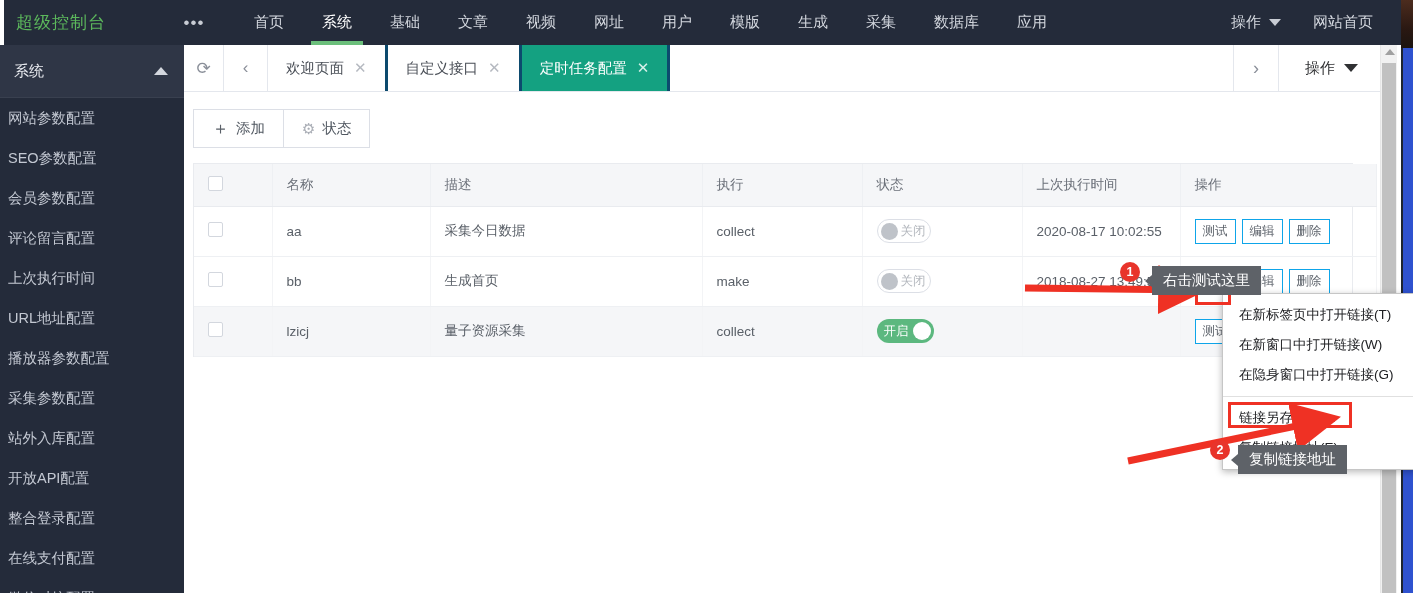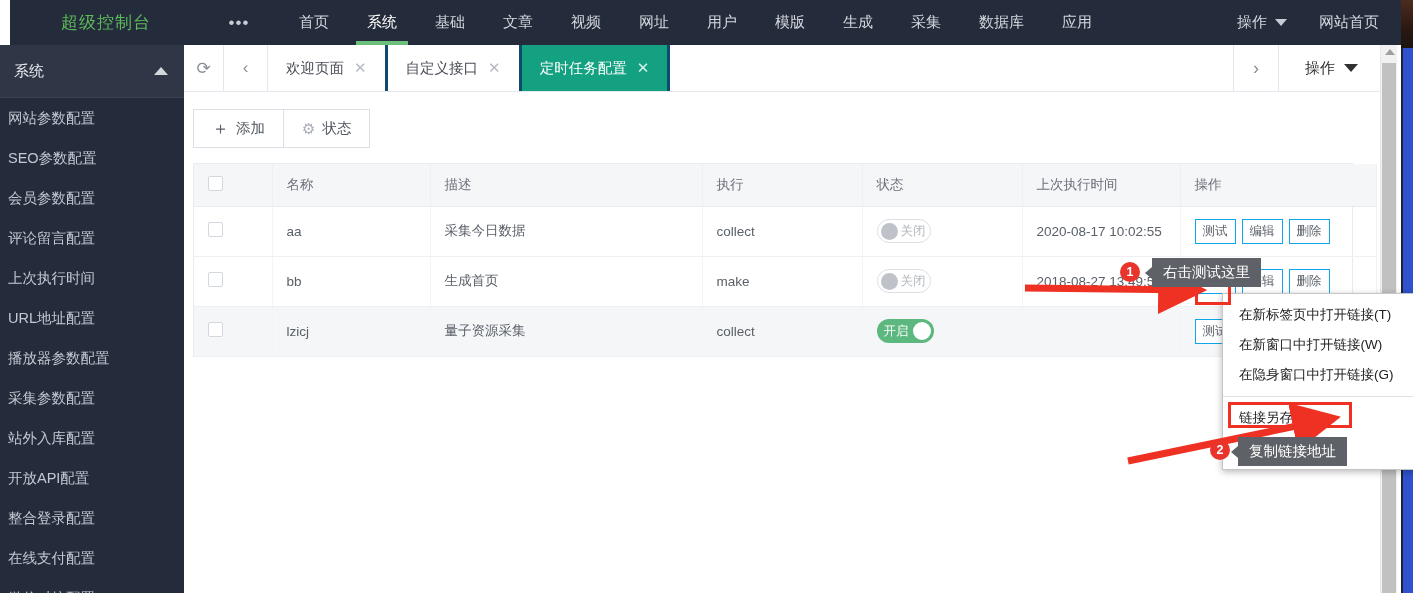--- a/index.html
+++ b/index.html
@@ -7,22 +7,22 @@
     margin: 0; padding: 0;
     width: 1413px; height: 593px;
     overflow: hidden;
     font-family: "Liberation Sans", "DejaVu Sans", sans-serif;
     background: #fff;
   }
   #app { position: relative; width: 1413px; height: 593px; overflow: hidden; background:#fff; }
 
   
   .topnav {
-    position: absolute; top:0; left:10px; width: 1401px; height: 45px;
-    background: #242b3a; display: flex; align-items: stretch; padding-left: 39px;
+    position: absolute; top:0; left:4px; width: 1401px; height: 45px;
+    background: #242b3a; display: flex; align-items: stretch;
   }
   .brand {
     color: #5cb85c; font-size: 17px; letter-spacing: 1px;
     display:flex; align-items:center; padding-left: 12px; width: 155px;
   }
   .dots {
     display:flex; align-items:center; justify-content:center;
     width: 46px; color:#c8ccd4; font-size: 17px; letter-spacing:1px;
     margin-left: 12px;
   }
@@ -206,21 +206,21 @@
 
   
   .ann-badge {
     position:absolute; width: 20px; height: 20px; border-radius: 50%;
     background:#e8342b; color:#fff; font-size: 12.5px;
     display:flex; align-items:center; justify-content:center; font-weight:bold;
     z-index: 60;
   }
   .ann-label {
     position:absolute; background:#5e6268; color:#fff; font-size: 14.5px;
-    padding: 5px 11px; z-index: 60; white-space: nowrap;
+    padding: 5px 11px; z-index: 60; white-space: nowrap; margin-top: 8px;
   }
   .ann-label::before {
     content:""; position:absolute; left:-7px; top: 9px;
     border-top:6px solid transparent; border-bottom:6px solid transparent;
     border-right:7px solid #5e6268;
   }
   .redbox {
     position:absolute; border: 3px solid #ef3124; z-index: 55; pointer-events:none;
   }
   .arrow-svg { position:absolute; left:0; top:0; width:1413px; height:593px; z-index: 58; pointer-events:none; }

